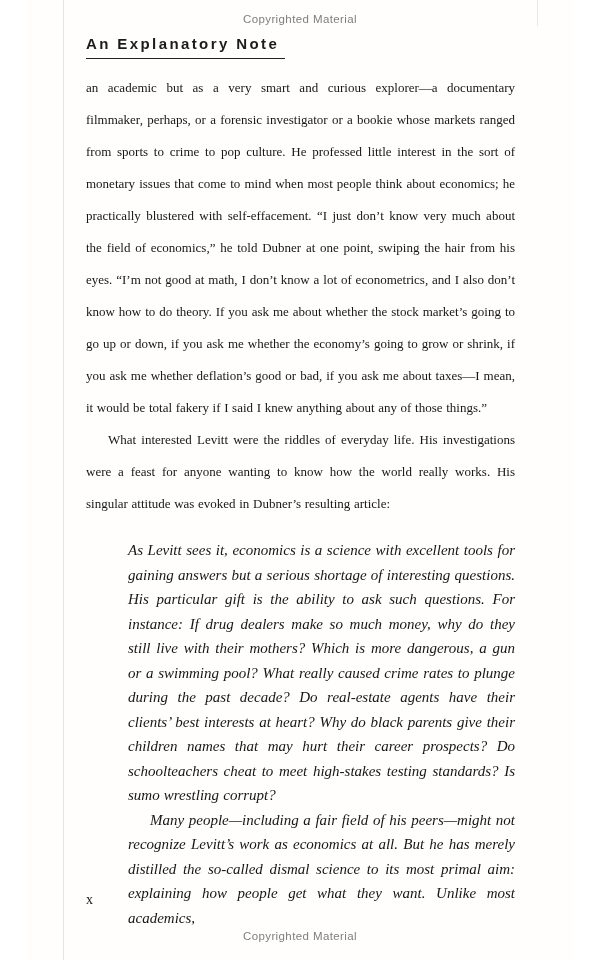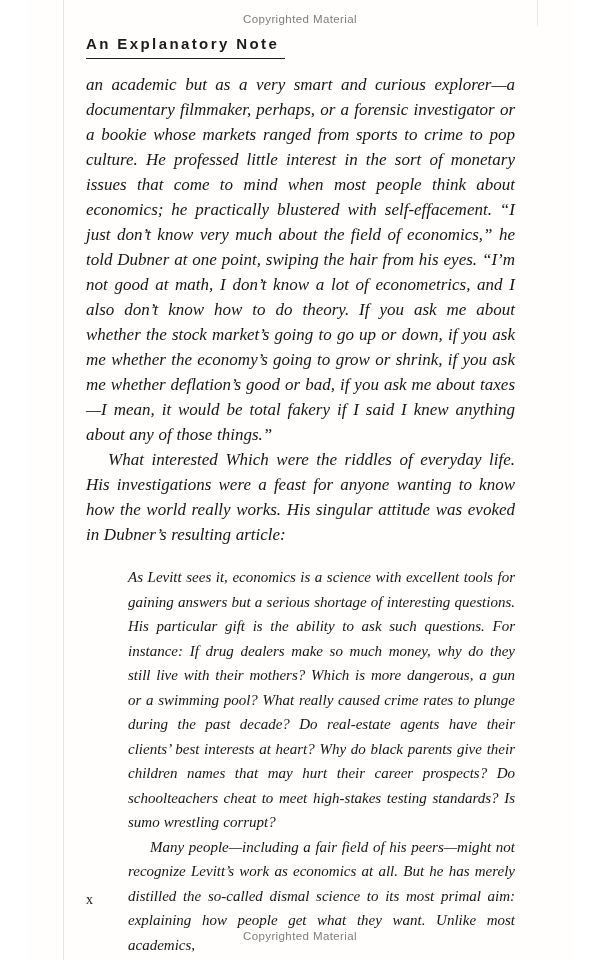--- a/index.html
+++ b/index.html
@@ -44,25 +44,24 @@
     color: #1b1b1b;
     padding-bottom: 6px;
     border-bottom: 1.5px solid #222;
     white-space: nowrap;
   }
   .text-block {
     position: absolute;
     left: 60px; right: 59px; top: 72px;
   }
   .text-block p.body {
-    font-size: 17px;
-    line-height: 25px;
+    font-size: 13px;
+    line-height: 32px;
     text-align: justify;
     word-spacing: 0.4px;
-    font-style: italic;
   }
   .text-block p.indent { text-indent: 22px; }
   .block-quote {
     margin-top: 18px;
     margin-left: 42px;
     font-style: italic;
   }
   .block-quote p {
     font-size: 15px;
     line-height: 24.5px;
@@ -84,21 +83,21 @@
 
   <span class="edge-left"></span>
   <span class="edge-right-top"></span>
 
   <div class="copyright top">Copyrighted Material</div>
 
   <div class="running-head">An Explanatory Note</div>
 
   <div class="text-block">
     <p class="body">an academic but as a very smart and curious explorer—a documentary filmmaker, perhaps, or a forensic investigator or a bookie whose markets ranged from sports to crime to pop culture. He professed little interest in the sort of monetary issues that come to mind when most people think about economics; he practically blustered with self-effacement. “I just don’t know very much about the field of economics,” he told Dubner at one point, swiping the hair from his eyes. “I’m not good at math, I don’t know a lot of econometrics, and I also don’t know how to do theory. If you ask me about whether the stock market’s going to go up or down, if you ask me whether the economy’s going to grow or shrink, if you ask me whether deflation’s good or bad, if you ask me about taxes—I mean, it would be total fakery if I said I knew anything about any of those things.”</p>
-    <p class="body indent">What interested Which were the riddles of everyday life. His investigations were a feast for anyone wanting to know how the world really works. His singular attitude was evoked in Dubner’s resulting article:</p>
+    <p class="body indent">What interested Levitt were the riddles of everyday life. His investigations were a feast for anyone wanting to know how the world really works. His singular attitude was evoked in Dubner’s resulting article:</p>
 
     <div class="block-quote">
       <p>As Levitt sees it, economics is a science with excellent tools for gaining answers but a serious shortage of interesting questions. His particular gift is the ability to ask such questions. For instance: If drug dealers make so much money, why do they still live with their mothers? Which is more dangerous, a gun or a swimming pool? What really caused crime rates to plunge during the past decade? Do real-estate agents have their clients’ best interests at heart? Why do black parents give their children names that may hurt their career prospects? Do schoolteachers cheat to meet high-stakes testing standards? Is sumo wrestling corrupt?</p>
       <p class="indent">Many people—including a fair field of his peers—might not recognize Levitt’s work as economics at all. But he has merely distilled the so-called dismal science to its most primal aim: explaining how people get what they want. Unlike most academics,</p>
     </div>
   </div>
 
   <div class="folio">x</div>
 
   <div class="copyright bottom">Copyrighted Material</div>

